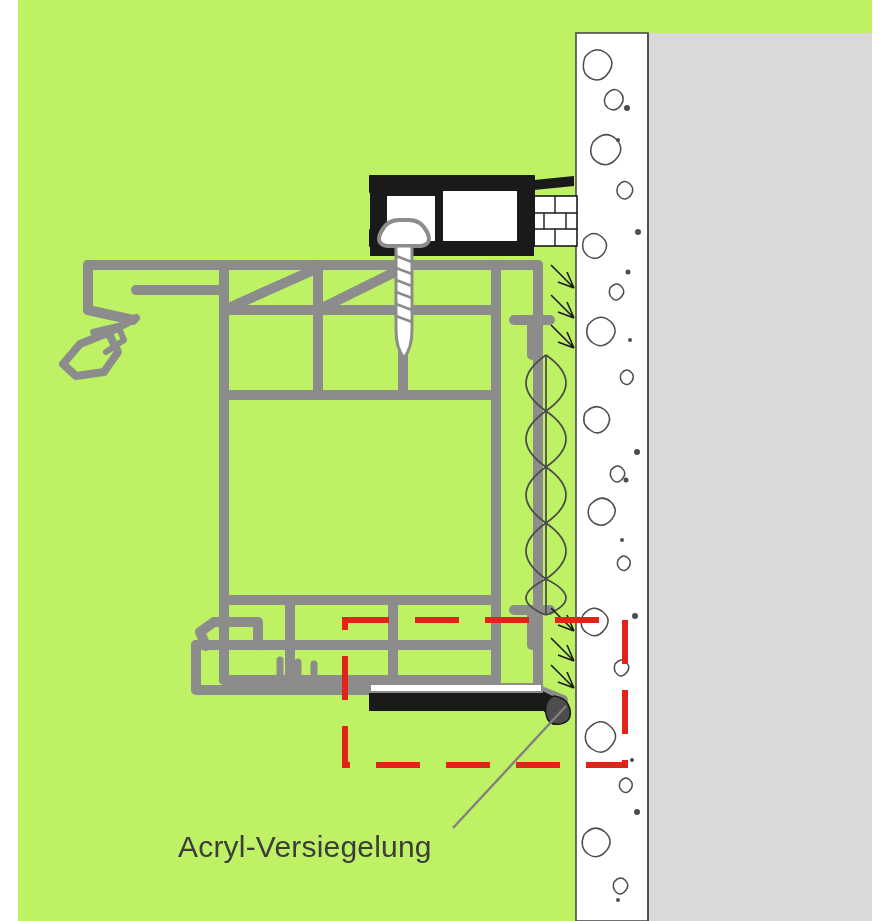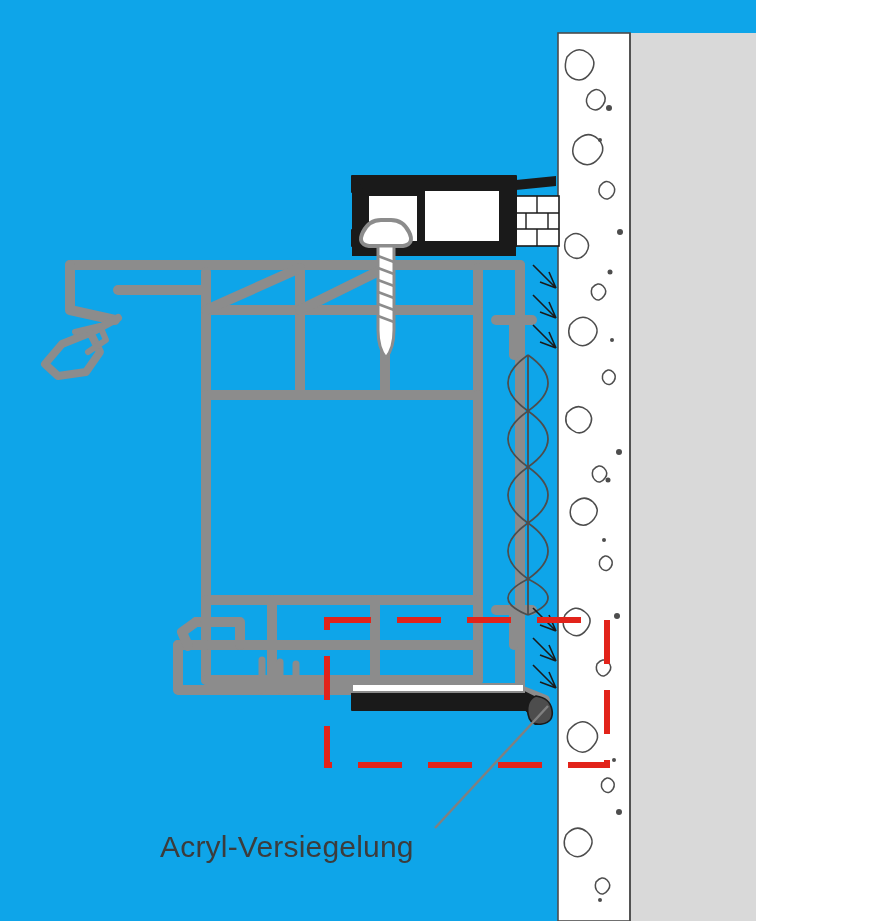--- a/index.html
+++ b/index.html
@@ -5,24 +5,25 @@
   html, body {
     margin: 0;
     padding: 0;
     background: #ffffff;
   }
   body {
     font-family: "Liberation Sans", sans-serif;
   }
   #stage {
     position: relative;
-    width: 756px;
+    width: 854px;
     height: 921px;
-    background: #0ea5e9;
+    background: #bef264;
     overflow: hidden;
+    margin-left: 18px;
   }
   #diagram {
     position: absolute;
     left: 0;
     top: 0;
     width: 880px;
     height: 921px;
   }
   .annotation-label {
     position: absolute;

